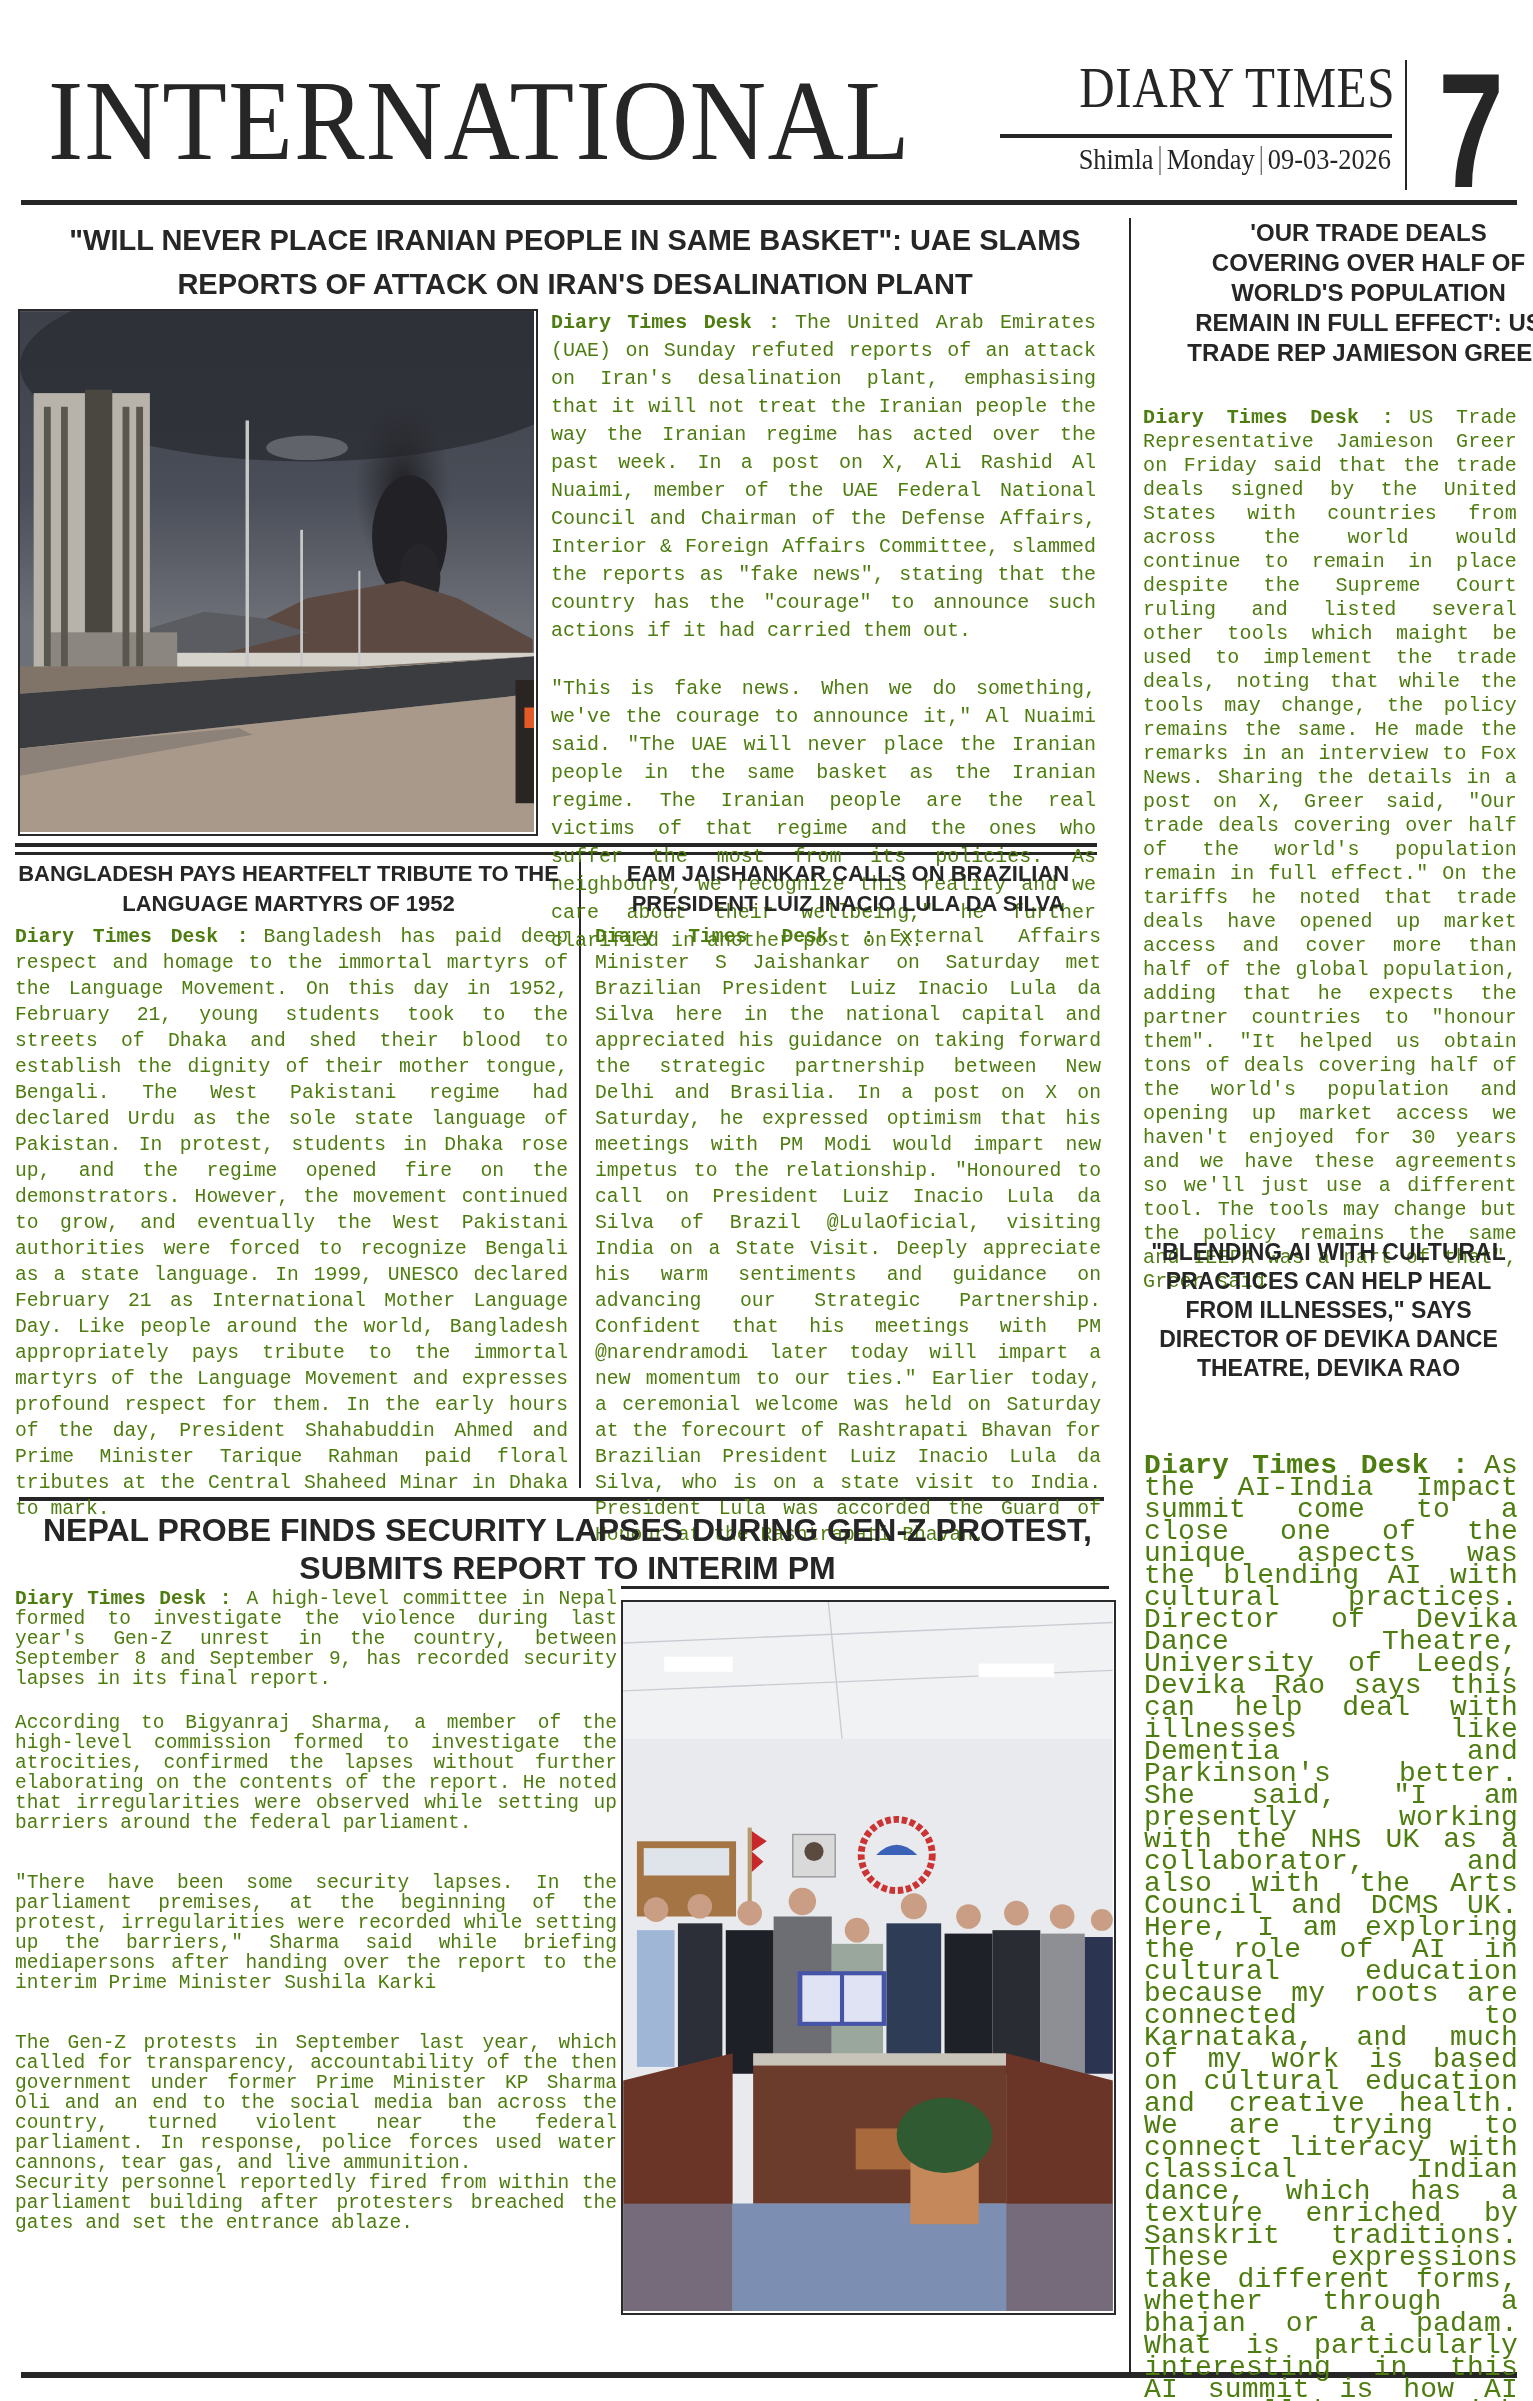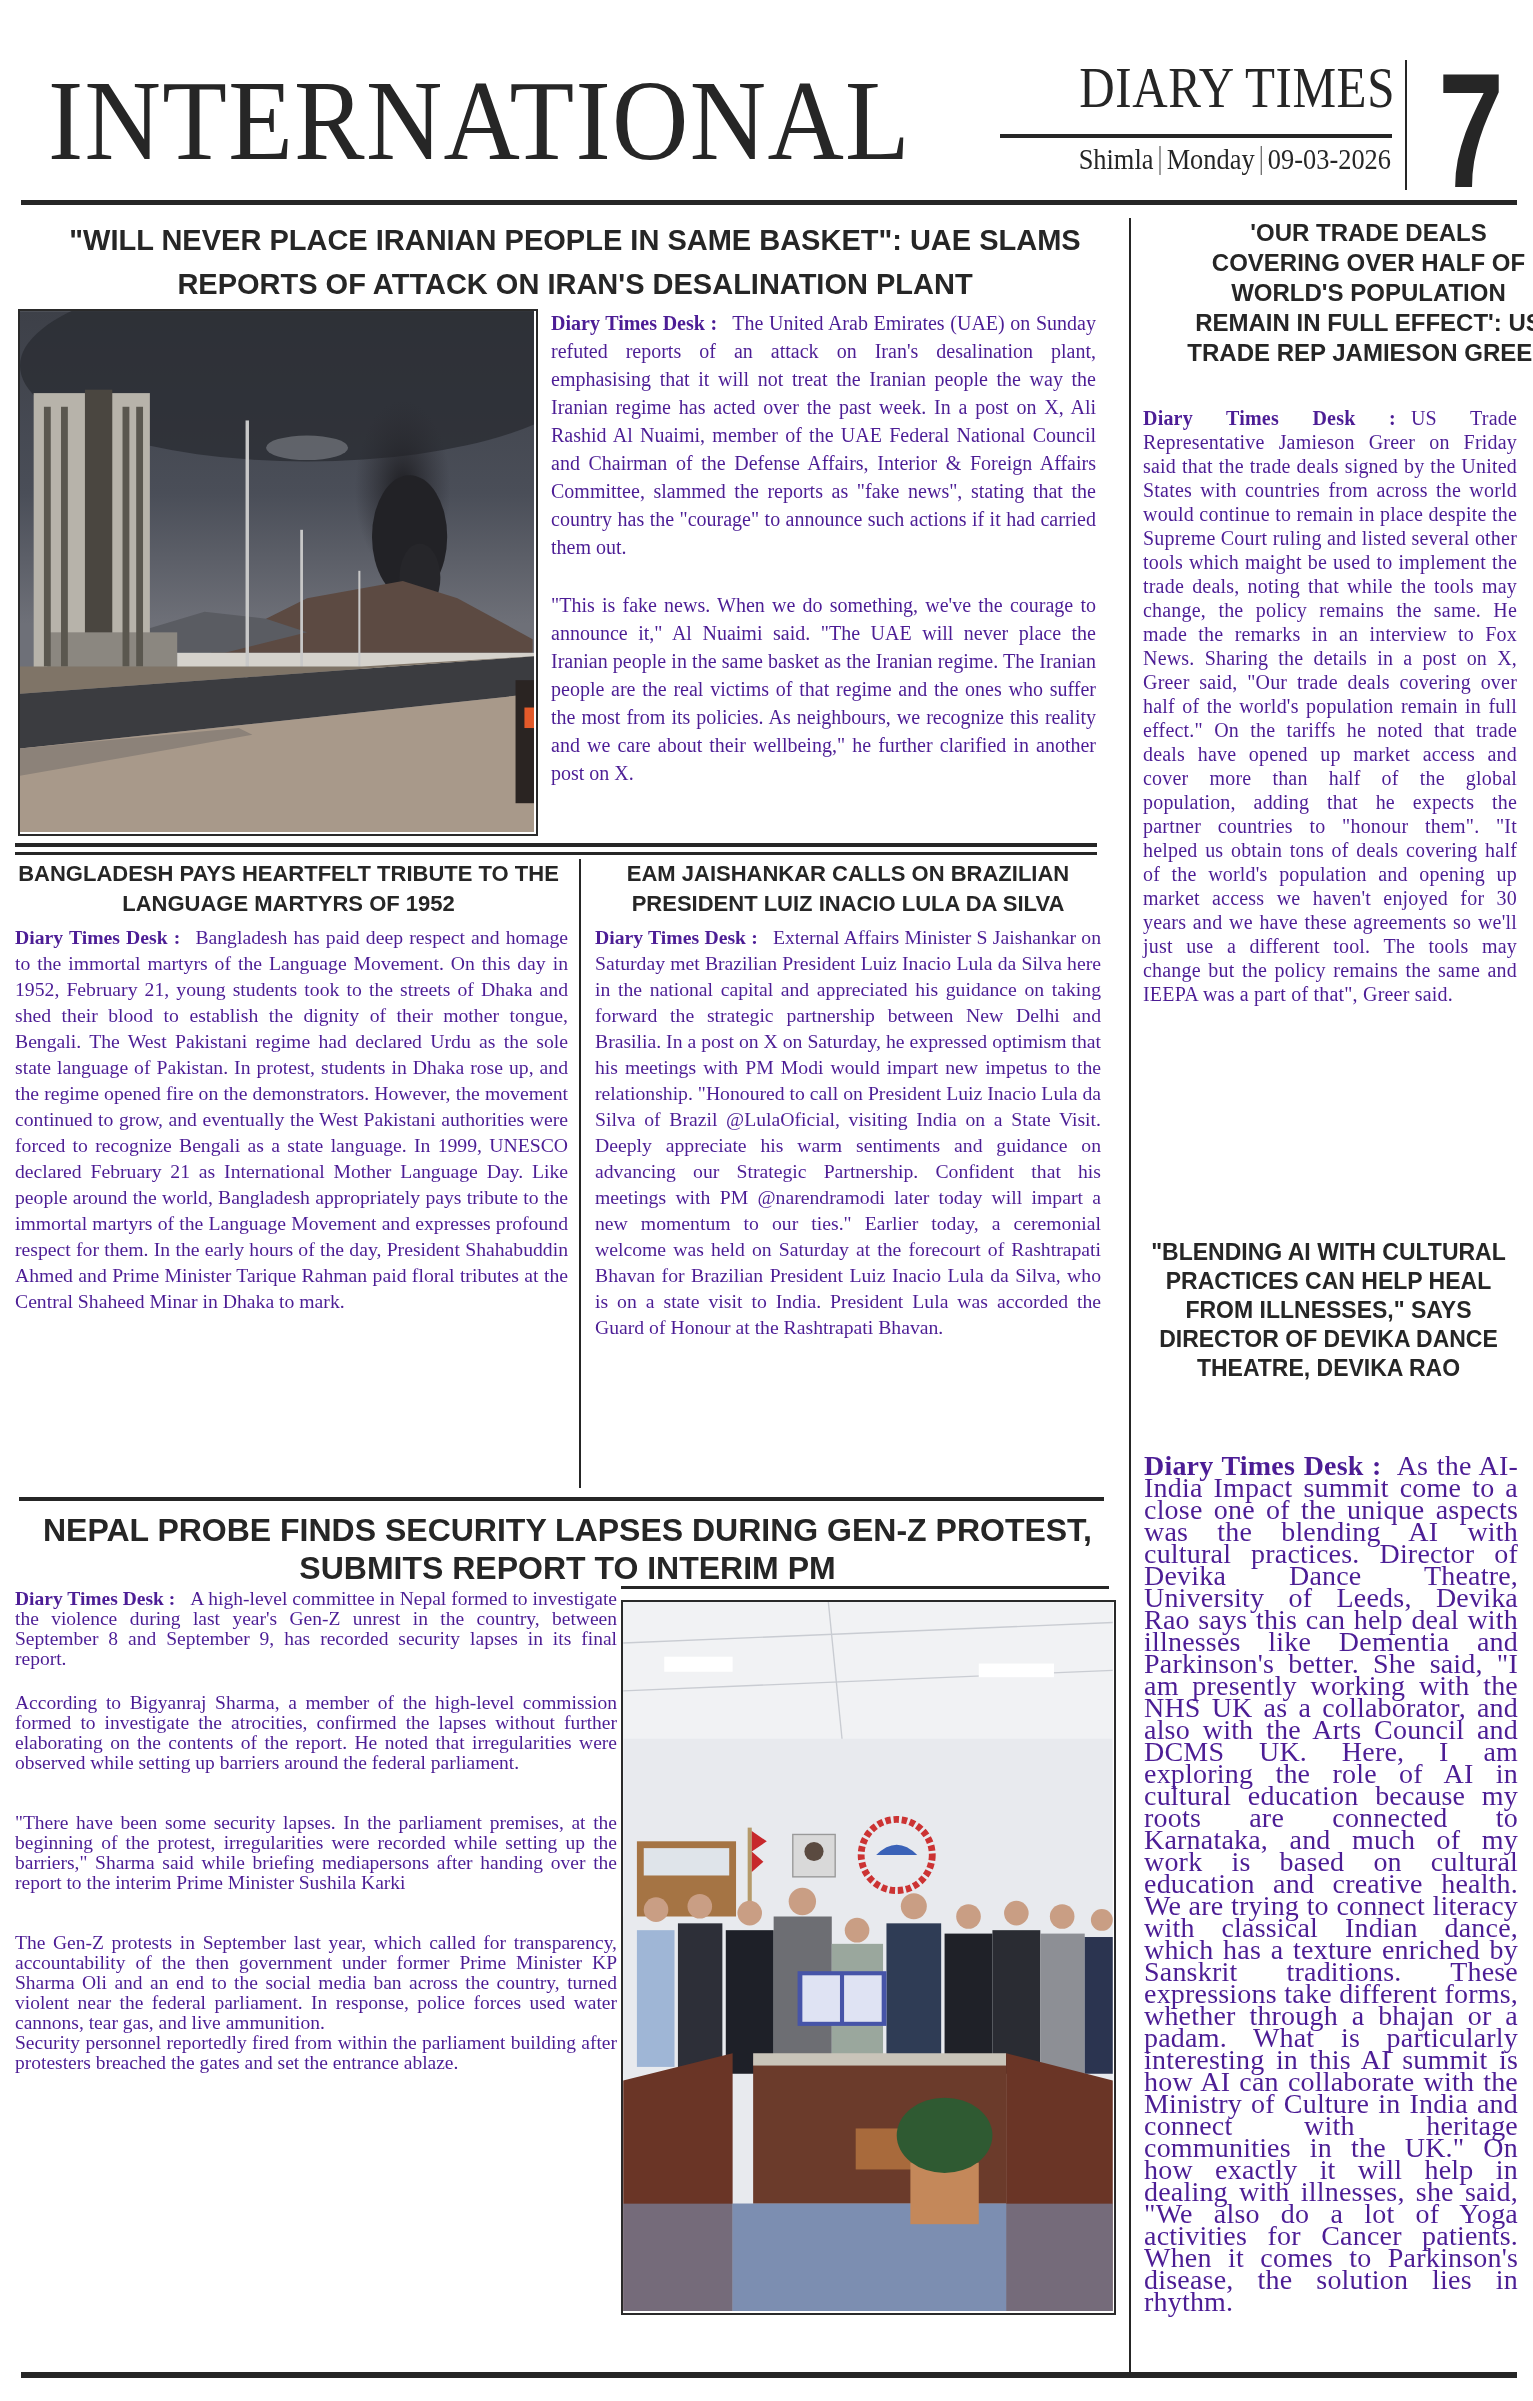--- a/index.html
+++ b/index.html
@@ -33,22 +33,22 @@
   .top-rule { position: absolute; left: 20.5px; top: 200px; width: 1496px; height: 4.8px; background: #262626; }
 
   .hrule { position: absolute; height: 4.1px; background: #262626; }
   .vrule { position: absolute; width: 2.1px; background: #262626; }
 
   .headline {
     position: absolute; text-align: center; font-weight: 700; color: #262626;
     font-family: "Liberation Sans", sans-serif; text-transform: uppercase;
   }
   .body-text {
-    position: absolute; text-align: justify; color: #4c1d95;
-    font-family: Liberation Serif, serif;
+    position: absolute; text-align: justify; color: #4d7c0f;
+    font-family: Liberation Mono, monospace;
   }
   .body-text .desk { font-weight: 700; margin-right: 15px; }
   .body-text p + p { margin-top: 30px; }
   .body-text p.tight { margin-top: 0; }
 
   
   #uae-headline { left: 48px; top: 218px; width: 1054px; font-size: 29px; line-height: 44px; }
   #uae-photo { left: 18px; top: 309px; width: 520px; height: 527px; position: absolute; border: 2.7px solid #2a2a2a; overflow: hidden; }
   #uae-body { left: 551px; top: 309px; width: 545px; font-size: 20px; line-height: 28px; }
 

